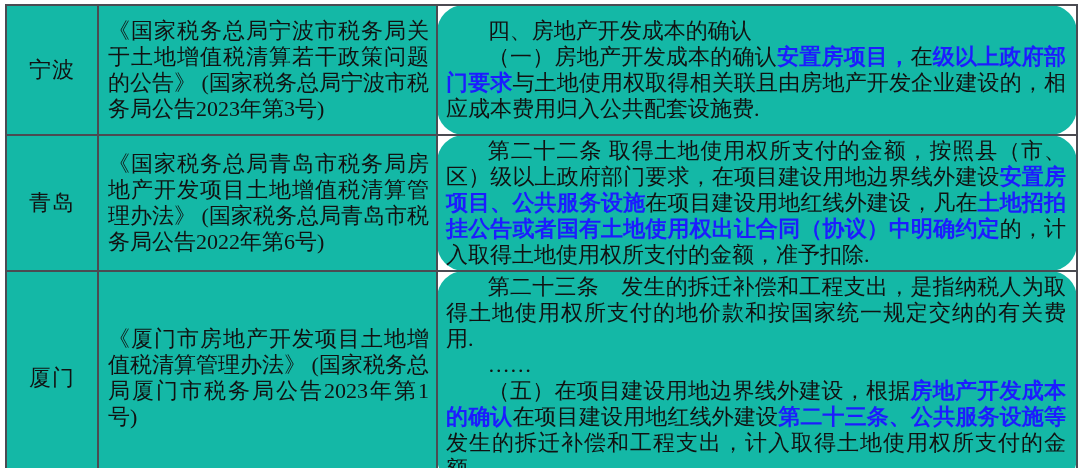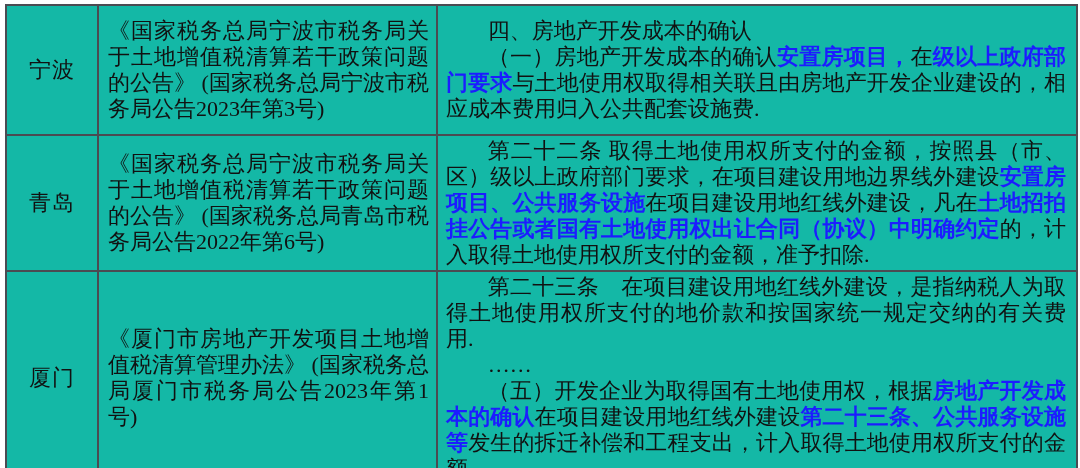--- a/index.html
+++ b/index.html
@@ -30,20 +30,21 @@
     padding: 14px 2px;
     letter-spacing: 1px;
   }
   td.doc {
     padding: 2px 7px 2px 9px;
     text-align: justify;
   }
   td.content {
     padding: 2px 10px 2px 8px;
     text-align: justify;
+    border-radius: 27px;
   }
   tr.row-0 { height: 130px; }
   tr.row-1 { height: 131px; }
   tr.row-2 { height: 194px; }
   .para { text-indent: 1.9em; }
   .hl {
     color: var(--accent-color, #1c1cff);
     font-weight: bold;
   }
 </style>
@@ -61,29 +62,29 @@
       <tr class="row-0">
         <td class="city">宁波</td>
         <td class="doc">《国家税务总局宁波市税务局关于土地增值税清算若干政策问题的公告》 (国家税务总局宁波市税务局公告2023年第3号)</td>
         <td class="content">
             <div class="para"><span>四、房地产开发成本的确认</span></div>
             <div class="para"><span>（一）房地产开发成本的确认</span><span class="hl">安置房项目，</span><span>在</span><span class="hl">级以上政府部门要求</span><span>与土地使用权取得相关联且由房地产开发企业建设的，相应成本费用归入公共配套设施费.</span></div>
           </td>
       </tr>
       <tr class="row-1">
         <td class="city">青岛</td>
-        <td class="doc">《国家税务总局宁波市税务局关于土地增值税清算若干政策问题的公告》 (国家税务总局青岛市税务局公告2022年第6号)</td>
+        <td class="doc">《国家税务总局青岛市税务局房地产开发项目土地增值税清算管理办法》 (国家税务总局青岛市税务局公告2022年第6号)</td>
         <td class="content">
             <div class="para"><span>第二十二条 取得土地使用权所支付的金额，按照县（市、区）级以上政府部门要求，在项目建设用地边界线外建设</span><span class="hl">安置房项目、公共服务设施</span><span>在项目建设用地红线外建设，凡在</span><span class="hl">土地招拍挂公告或者国有土地使用权出让合同（协议）中明确约定</span><span>的，计入取得土地使用权所支付的金额，准予扣除.</span></div>
           </td>
       </tr>
       <tr class="row-2">
         <td class="city">厦门</td>
         <td class="doc">《厦门市房地产开发项目土地增值税清算管理办法》 (国家税务总局厦门市税务局公告2023年第1号)</td>
         <td class="content">
-            <div class="para"><span>第二十三条　在项目建设用地红线外建设，是指纳税人为取得土地使用权所支付的地价款和按国家统一规定交纳的有关费用.</span></div>
+            <div class="para"><span>第二十三条　发生的拆迁补偿和工程支出，是指纳税人为取得土地使用权所支付的地价款和按国家统一规定交纳的有关费用.</span></div>
             <div class="para"><span>……</span></div>
-            <div class="para"><span>（五）开发企业为取得国有土地使用权，根据</span><span class="hl">房地产开发成本的确认</span><span>在项目建设用地红线外建设</span><span class="hl">第二十三条、公共服务设施等</span><span>发生的拆迁补偿和工程支出，计入取得土地使用权所支付的金额.</span></div>
+            <div class="para"><span>（五）在项目建设用地边界线外建设，根据</span><span class="hl">房地产开发成本的确认</span><span>在项目建设用地红线外建设</span><span class="hl">第二十三条、公共服务设施等</span><span>发生的拆迁补偿和工程支出，计入取得土地使用权所支付的金额.</span></div>
           </td>
       </tr>
     </tbody>
   </table>
 </div>
 
 </body></html>

